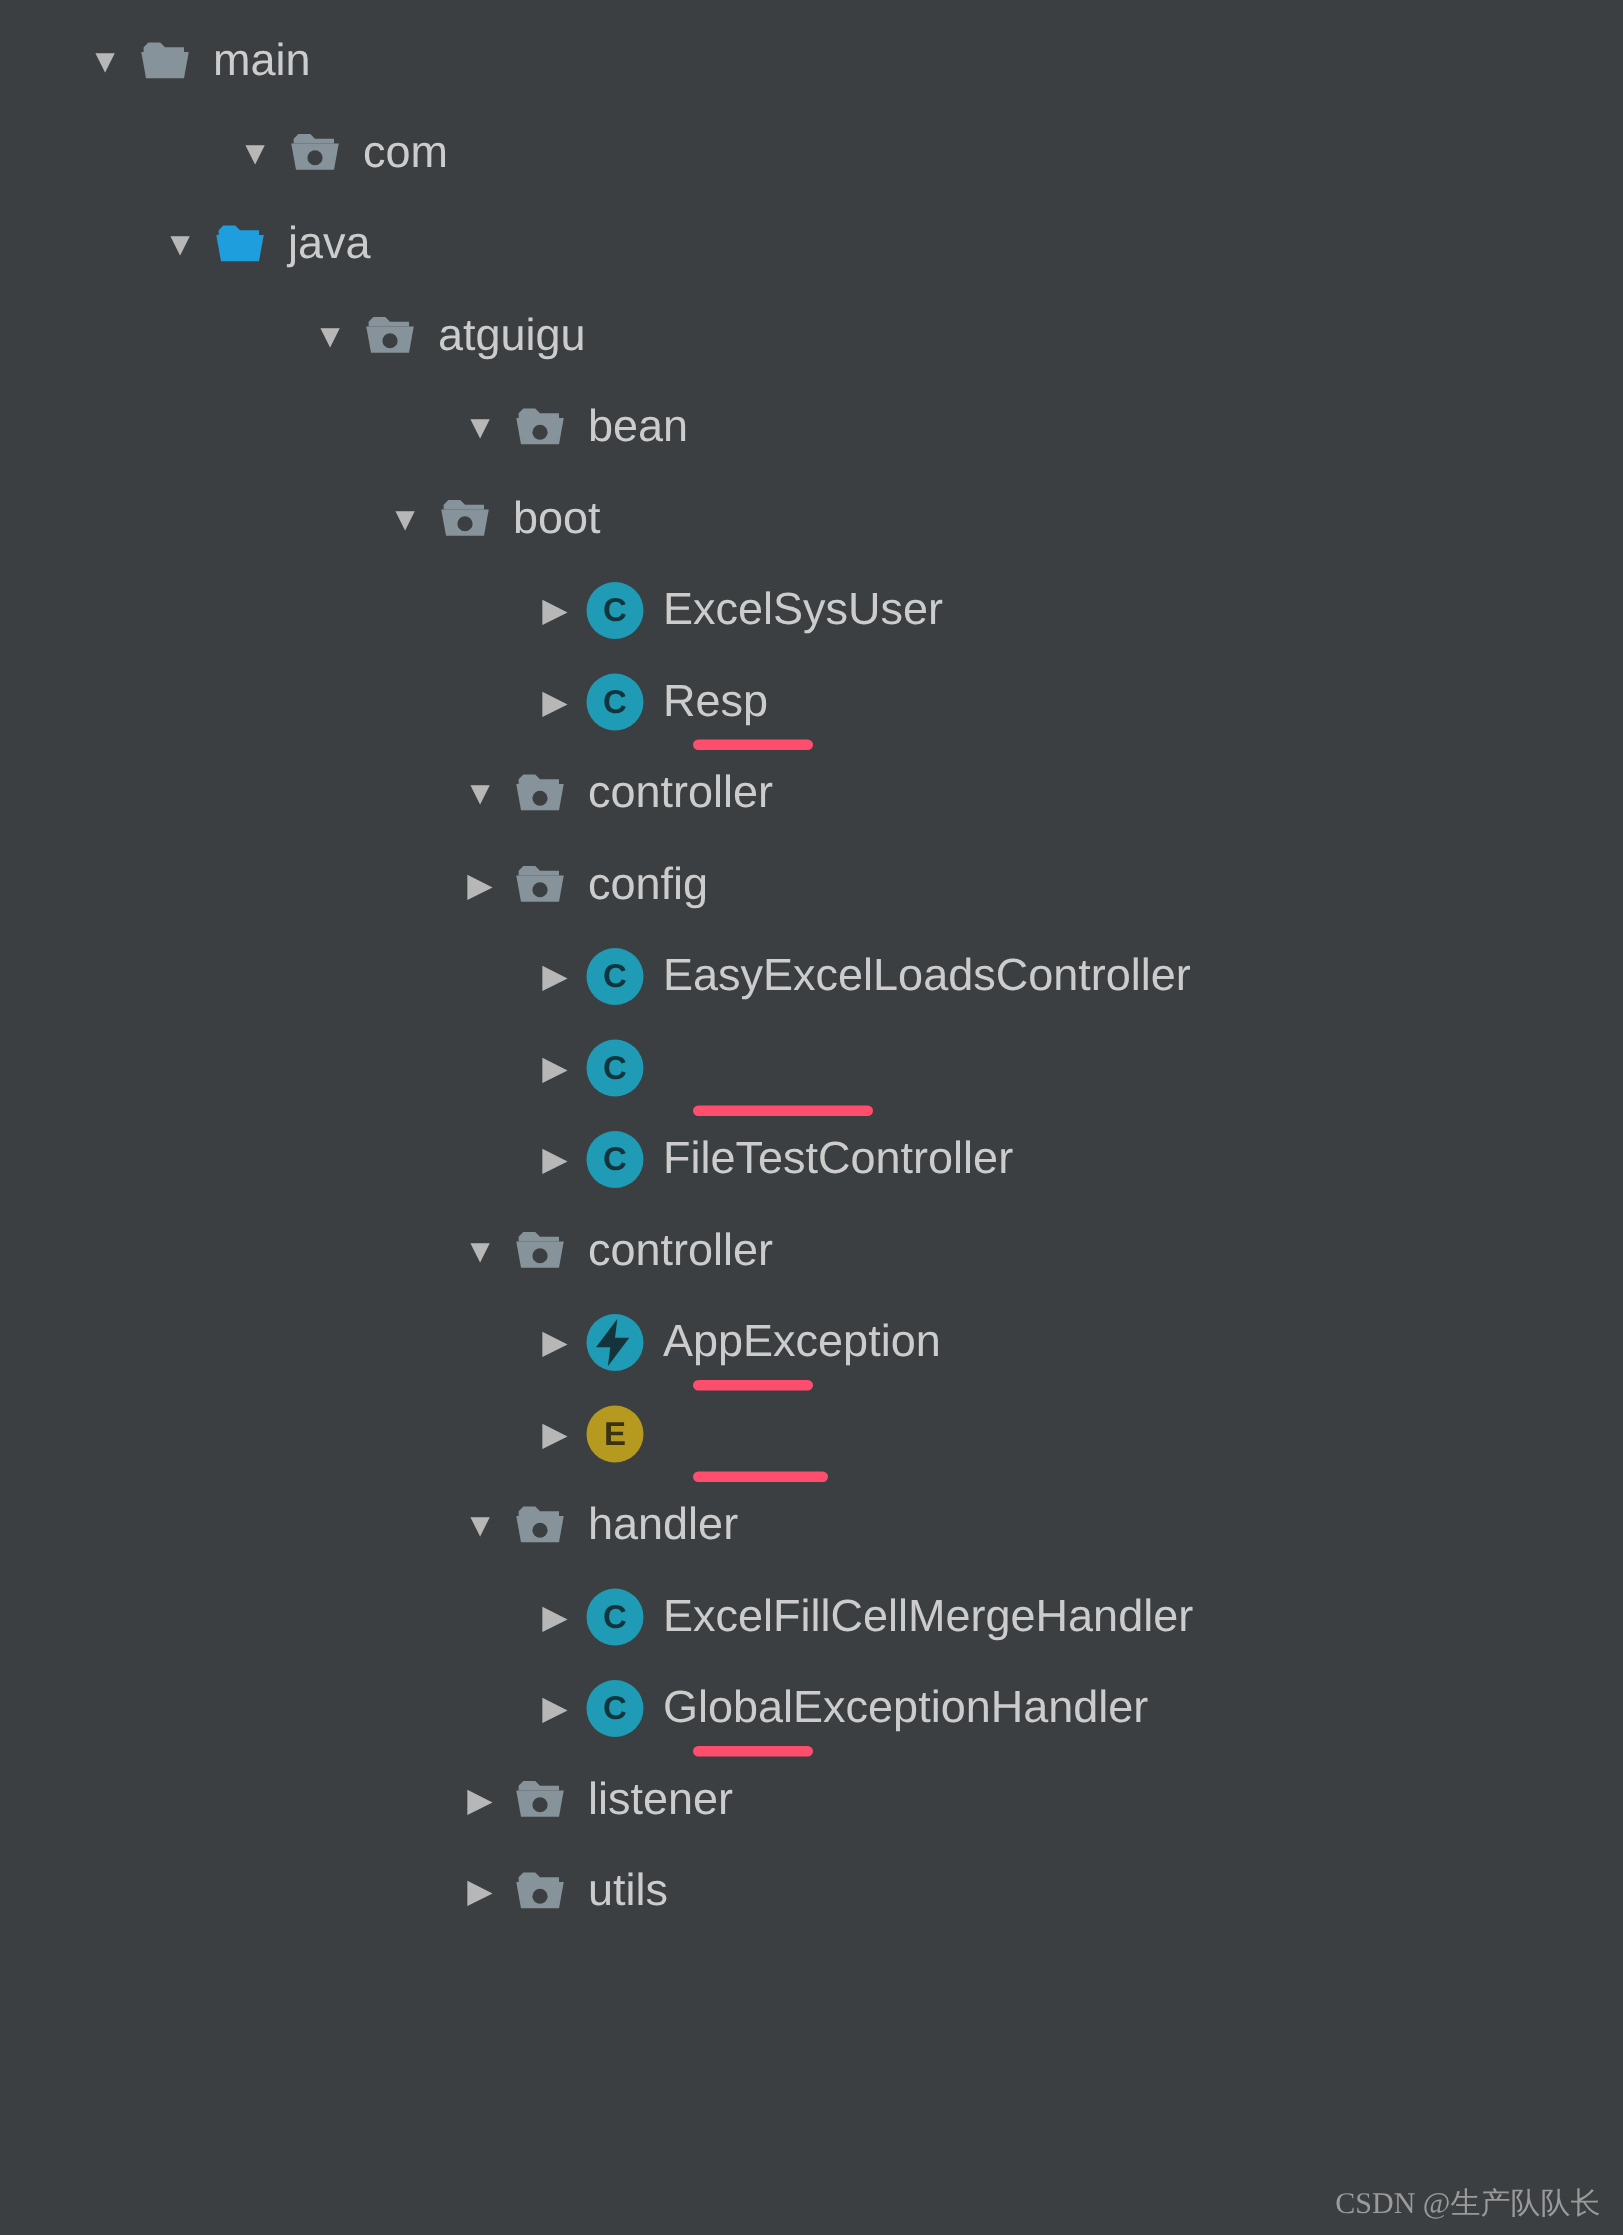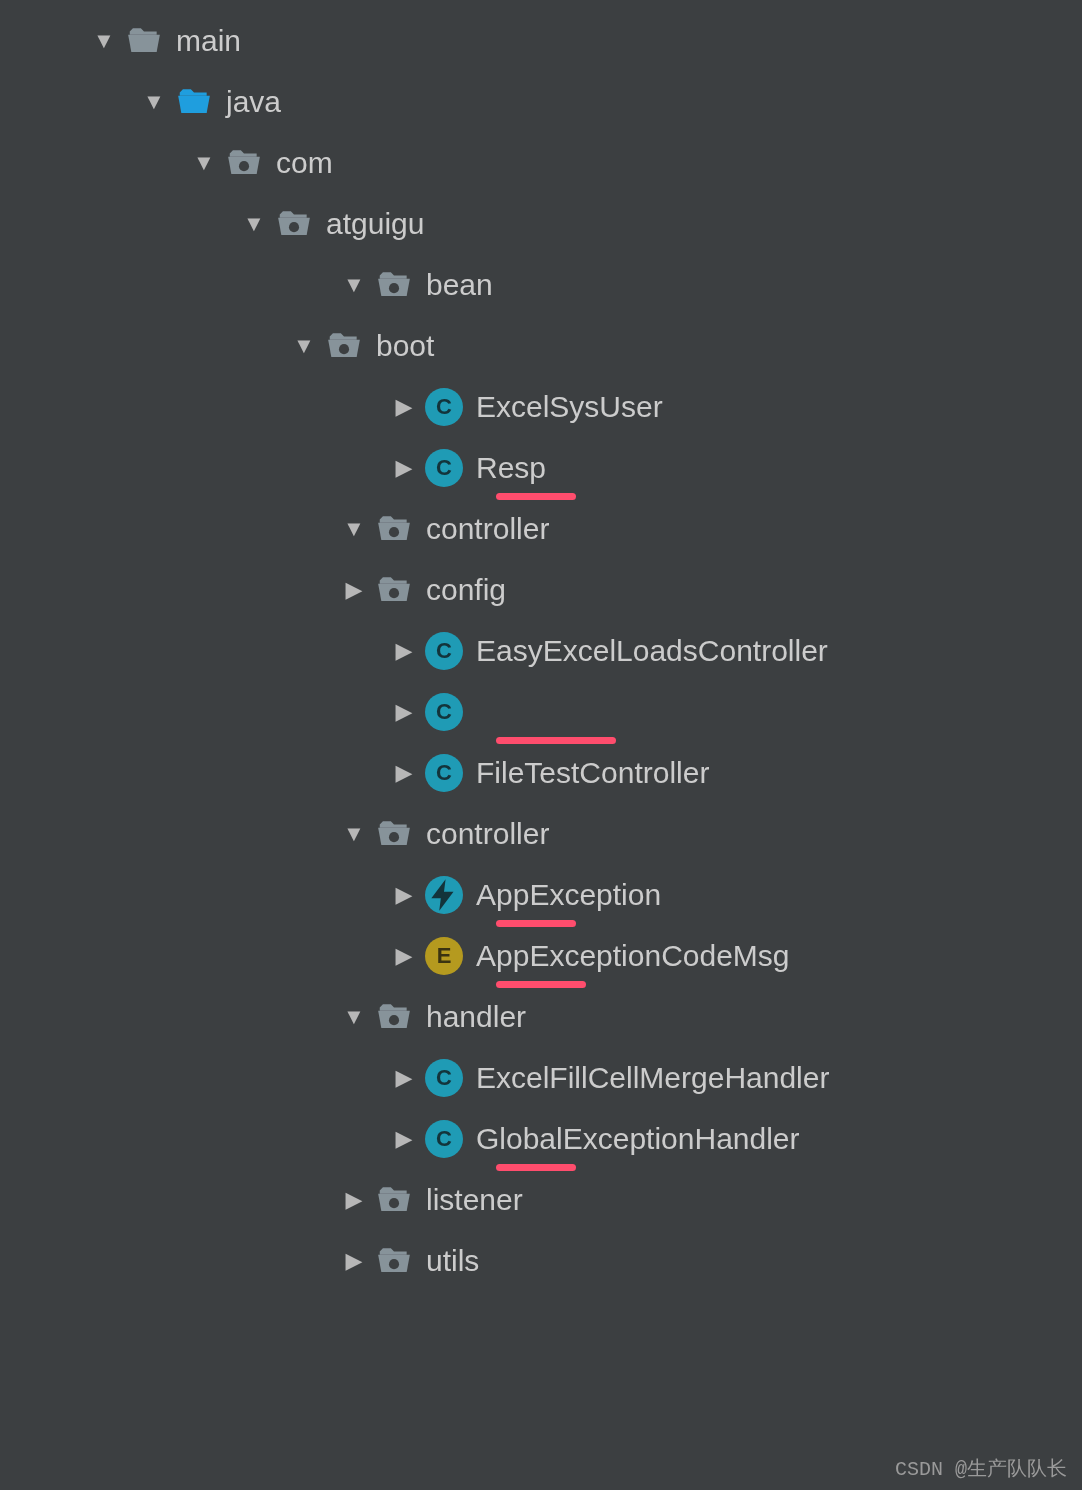--- a/index.html
+++ b/index.html
@@ -1,26 +1,26 @@
 <!DOCTYPE html>
 <html><head>
 <meta charset="utf-8">
 <style>
   html,body{margin:0;padding:0;background:#3c3f41;color:#cccccc;font-family:"Segoe UI",Arial,sans-serif;font-size:30px;width:1082px;height:1490px;overflow:hidden;}
   body{padding-top:10px;}
-  .row{display:flex;align-items:center;height:61px;white-space:nowrap;position:relative;margin-left:34px;}
+  .row{display:flex;align-items:center;height:61px;white-space:nowrap;position:relative;}
   .indent{display:inline-block;width:50px;flex:0 0 50px;}
   .arrow{width:40px;flex:0 0 40px;text-align:center;color:#b7b7b7;font-size:22px;user-select:none;}
   .arrow.down::before{content:"▼";}
   .arrow.right::before{content:"▶";}
   .ic{width:40px;height:40px;flex:0 0 40px;margin-right:12px;display:flex;align-items:center;justify-content:center;}
   .folder-open svg,.folder svg,.pkg svg,.ic svg{width:38px;height:38px;}
   .lbl{line-height:1;}
   .underline{position:absolute;height:7px;background:#ff4d6d;border-radius:4px;}
-  .watermark{position:absolute;right:15px;bottom:8px;color:#9a9a9a;font-size:20px;font-family:Liberation Mono, monospace;}
+  .watermark{position:absolute;right:15px;bottom:8px;color:#9a9a9a;font-size:20px;font-family:Liberation Serif, serif;}
   
   .badge{width:38px;height:38px;border-radius:50%;display:flex;align-items:center;justify-content:center;font-weight:bold;font-size:22px;color:#2b2b2b;}
   .badge.c{background:#1e9cb8;color:#1e4650;}
   .badge.c span{color:#124;};
 </style>
 </head>
 <body>
 
 <div id="tree">
     <div class="row">
@@ -30,42 +30,42 @@
         <svg viewBox="0 0 24 24">
           <path fill="#87939A" d="M3 6l2-2h5l2 2h8v2H3z"></path>
           <path fill="#87939A" d="M2 8h20l-2 11H4z"></path>
         </svg>
       </span>
       <span class="lbl">main</span>
     </div>
     <div class="row">
       <span class="indent"></span>
       <span class="indent"></span>
+      <span class="indent"></span>
+      <span class="arrow down"></span>
+      <span class="ic">
+        <svg viewBox="0 0 24 24">
+          <path fill="#87939A" d="M3 6l2-2h5l2 2h8v2H3z"></path>
+          <path fill="#87939A" d="M2 8h20l-2 11H4z"></path>
+          <circle cx="12" cy="14" r="3.2" fill="#3c3f41"></circle>
+        </svg>
+      </span>
+      <span class="lbl">com</span>
+    </div>
+    <div class="row">
+      <span class="indent"></span>
+      <span class="indent"></span>
       <span class="arrow down"></span>
       <span class="ic">
         <svg viewBox="0 0 24 24">
           <path fill="#1f9ede" d="M3 6l2-2h5l2 2h8v2H3z"></path>
           <path fill="#1f9ede" d="M2 8h20l-2 11H4z"></path>
         </svg>
       </span>
       <span class="lbl">java</span>
-    </div>
-    <div class="row">
-      <span class="indent"></span>
-      <span class="indent"></span>
-      <span class="indent"></span>
-      <span class="arrow down"></span>
-      <span class="ic">
-        <svg viewBox="0 0 24 24">
-          <path fill="#87939A" d="M3 6l2-2h5l2 2h8v2H3z"></path>
-          <path fill="#87939A" d="M2 8h20l-2 11H4z"></path>
-          <circle cx="12" cy="14" r="3.2" fill="#3c3f41"></circle>
-        </svg>
-      </span>
-      <span class="lbl">com</span>
     </div>
     <div class="row">
       <span class="indent"></span>
       <span class="indent"></span>
       <span class="indent"></span>
       <span class="indent"></span>
       <span class="arrow down"></span>
       <span class="ic">
         <svg viewBox="0 0 24 24">
           <path fill="#87939A" d="M3 6l2-2h5l2 2h8v2H3z"></path>
@@ -266,21 +266,20 @@
       <span class="indent"></span>
       <span class="indent"></span>
       <span class="indent"></span>
       <span class="indent"></span>
       <span class="arrow right"></span>
       <span class="ic">
         <div class="badge" style="background:#b59a1f;">
           <span style="color:#3a3311;font-weight:bold;">E</span>
         </div>
       </span>
-      <span class="lbl">AppExceptionCodeMsg</span>
       <div class="underline" style="left: 462px; width: 90px; bottom: -2px;"></div>
     </div>
     <div class="row">
       <span class="indent"></span>
       <span class="indent"></span>
       <span class="indent"></span>
       <span class="indent"></span>
       <span class="indent"></span>
       <span class="indent"></span>
       <span class="arrow down"></span>

